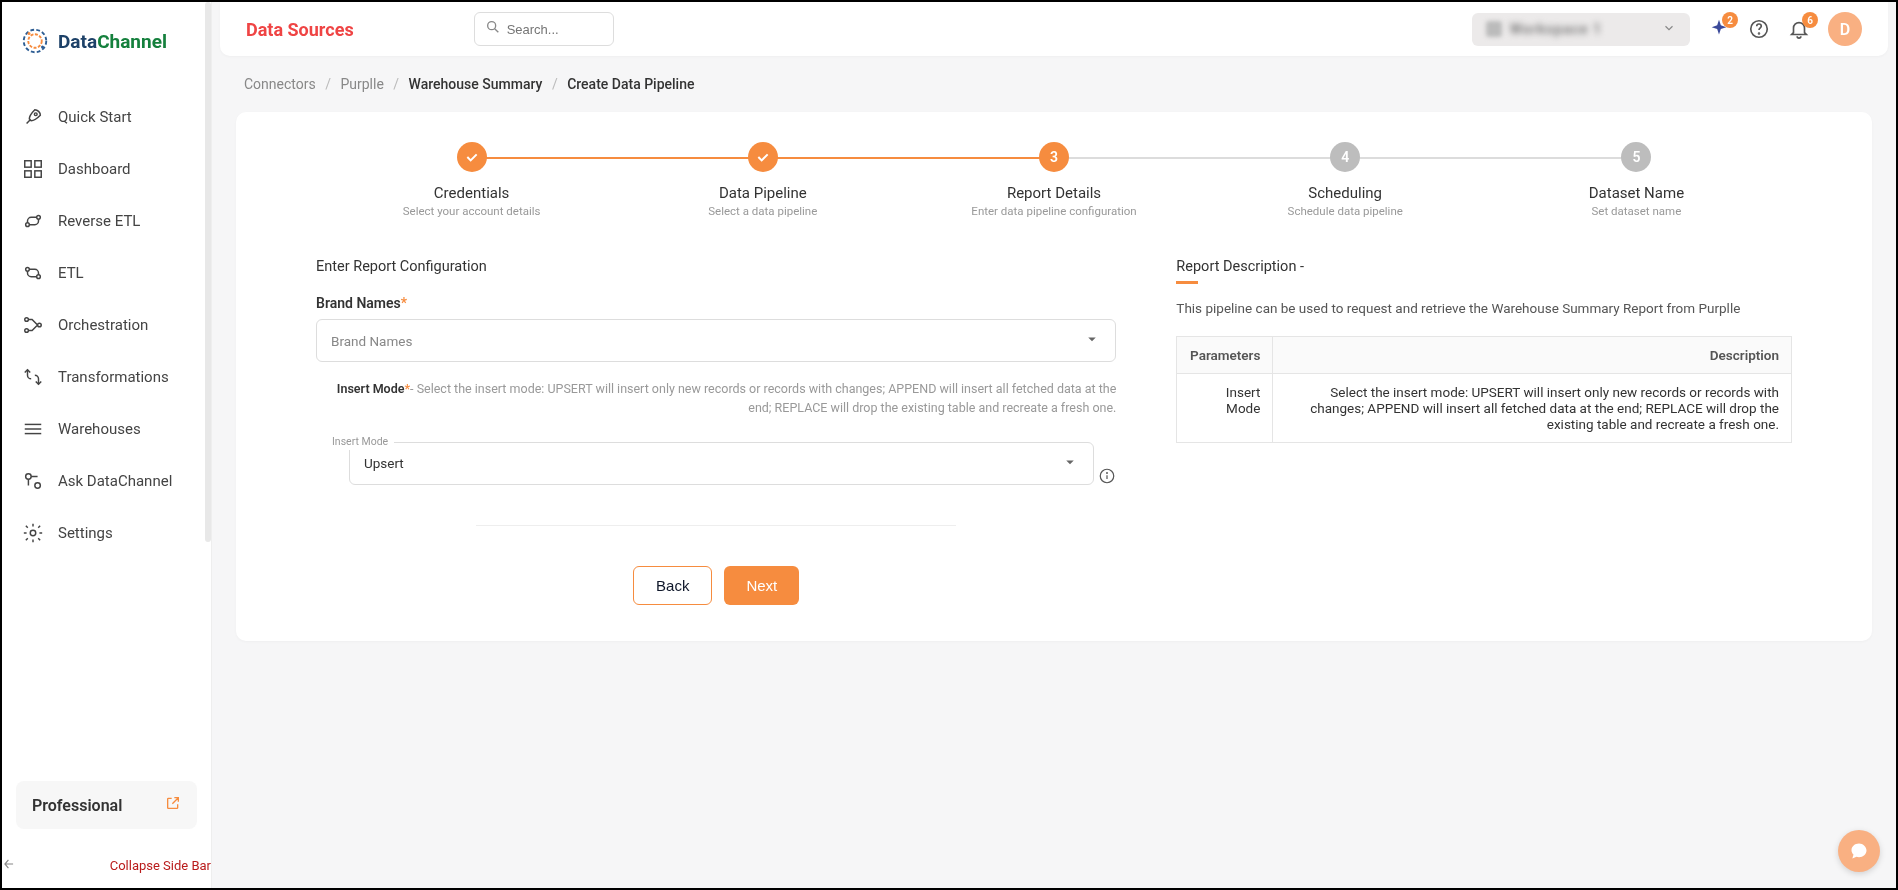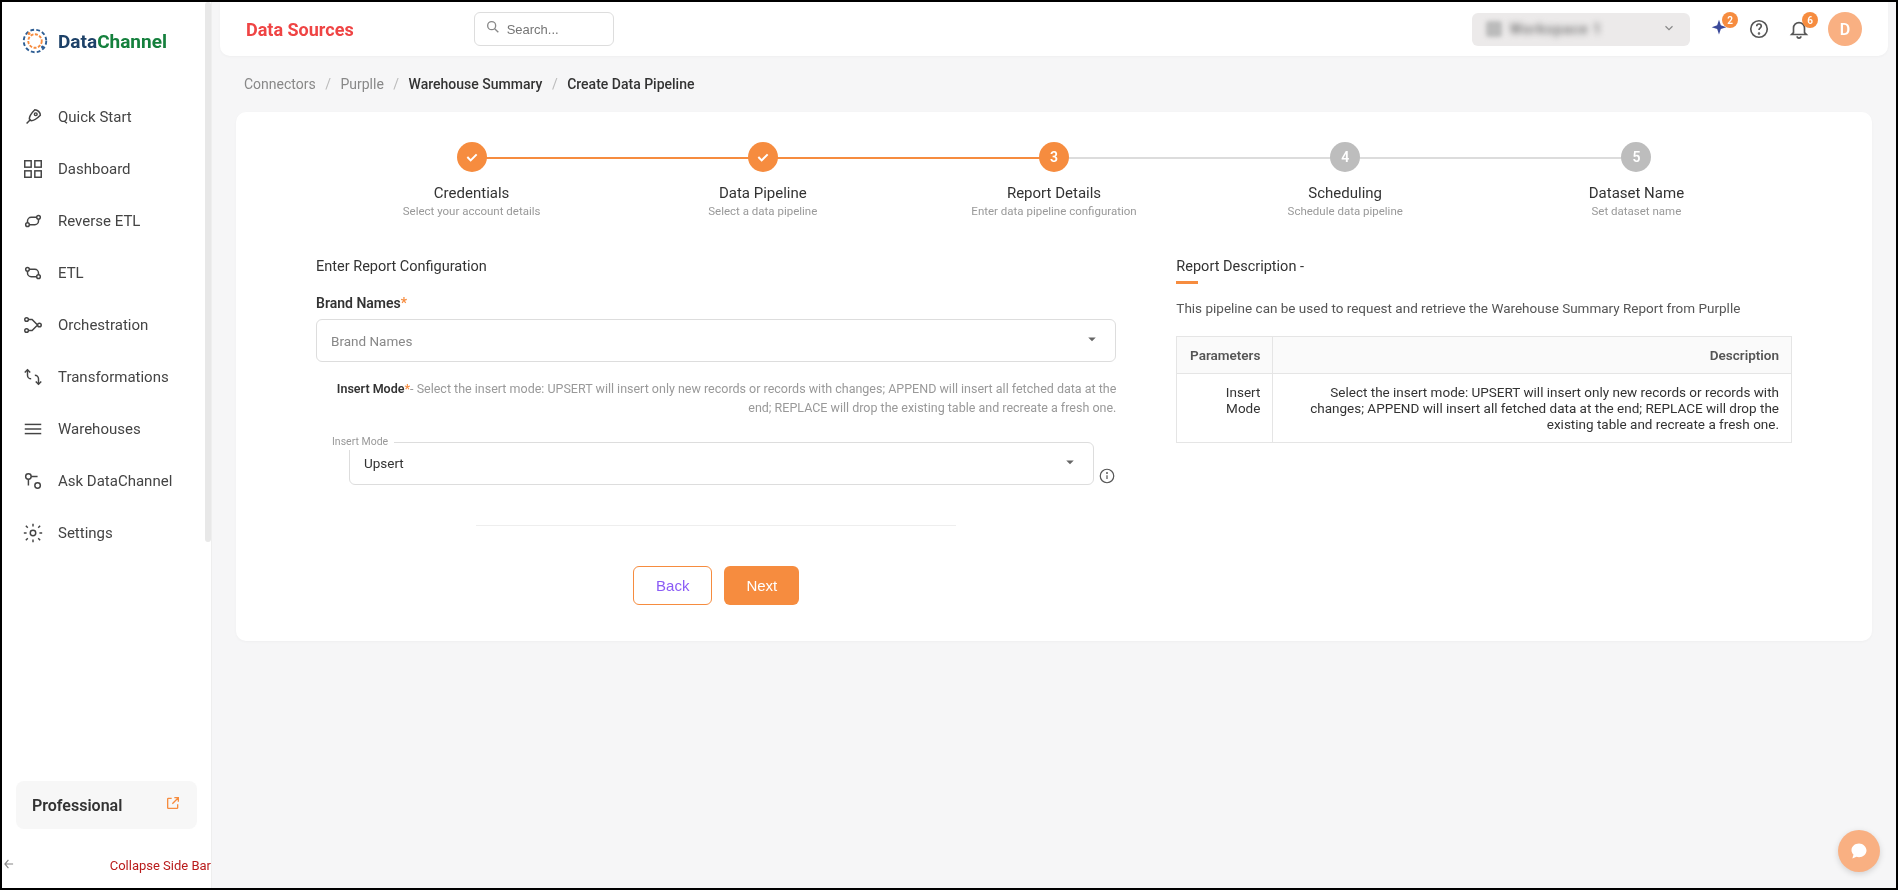--- a/index.html
+++ b/index.html
@@ -80,21 +80,21 @@
   .select.value { color: #333; }
   .info-row { display: flex; align-items: flex-end; gap: 4px; margin-left: 33px; }
   .info-row .select { flex:1; }
   .info-icon { width: 18px; height: 18px; }
   .info-icon svg { width: 18px; height: 18px; stroke: #555; fill: none; stroke-width: 1.6; }
 
   .divider { border: none; border-top: 1px solid #eee; margin: 40px 160px; }
 
   .actions { display: flex; gap: 12px; justify-content: center; margin-top: 30px; }
   .btn { padding: 10px 22px; border-radius: 6px; font-size: 15px; font-weight: 500; cursor: pointer; }
-  .btn-outline { border: 1px solid #f68c3f; background: #fff; color: #8b5cf6; }
+  .btn-outline { border: 1px solid #f68c3f; background: #fff; color: #0f172a; }
   .btn-primary { border: none; background: #f68c3f; color: #fff; }
 
   .desc-text { font-size: 13.5px; color: #555; line-height: 1.5; margin-bottom: 18px; }
   table.params { width: 100%; border-collapse: collapse; font-size: 13.5px; }
   table.params th, table.params td { border: 1px solid #e5e5e5; padding: 10px 12px; text-align: right; vertical-align: top; }
   table.params th { background: #fafafa; font-weight: 600; color: #555; }
 
   
   .chat-bubble { position: absolute; bottom: 16px; right: 16px; width: 42px; height: 42px; border-radius: 50%; background: #f9b082; display: flex; align-items: center; justify-content: center; box-shadow: 0 2px 6px rgba(0,0,0,0.15); cursor:pointer; }
   .chat-bubble svg { width: 20px; height: 20px; fill: #fff; }

